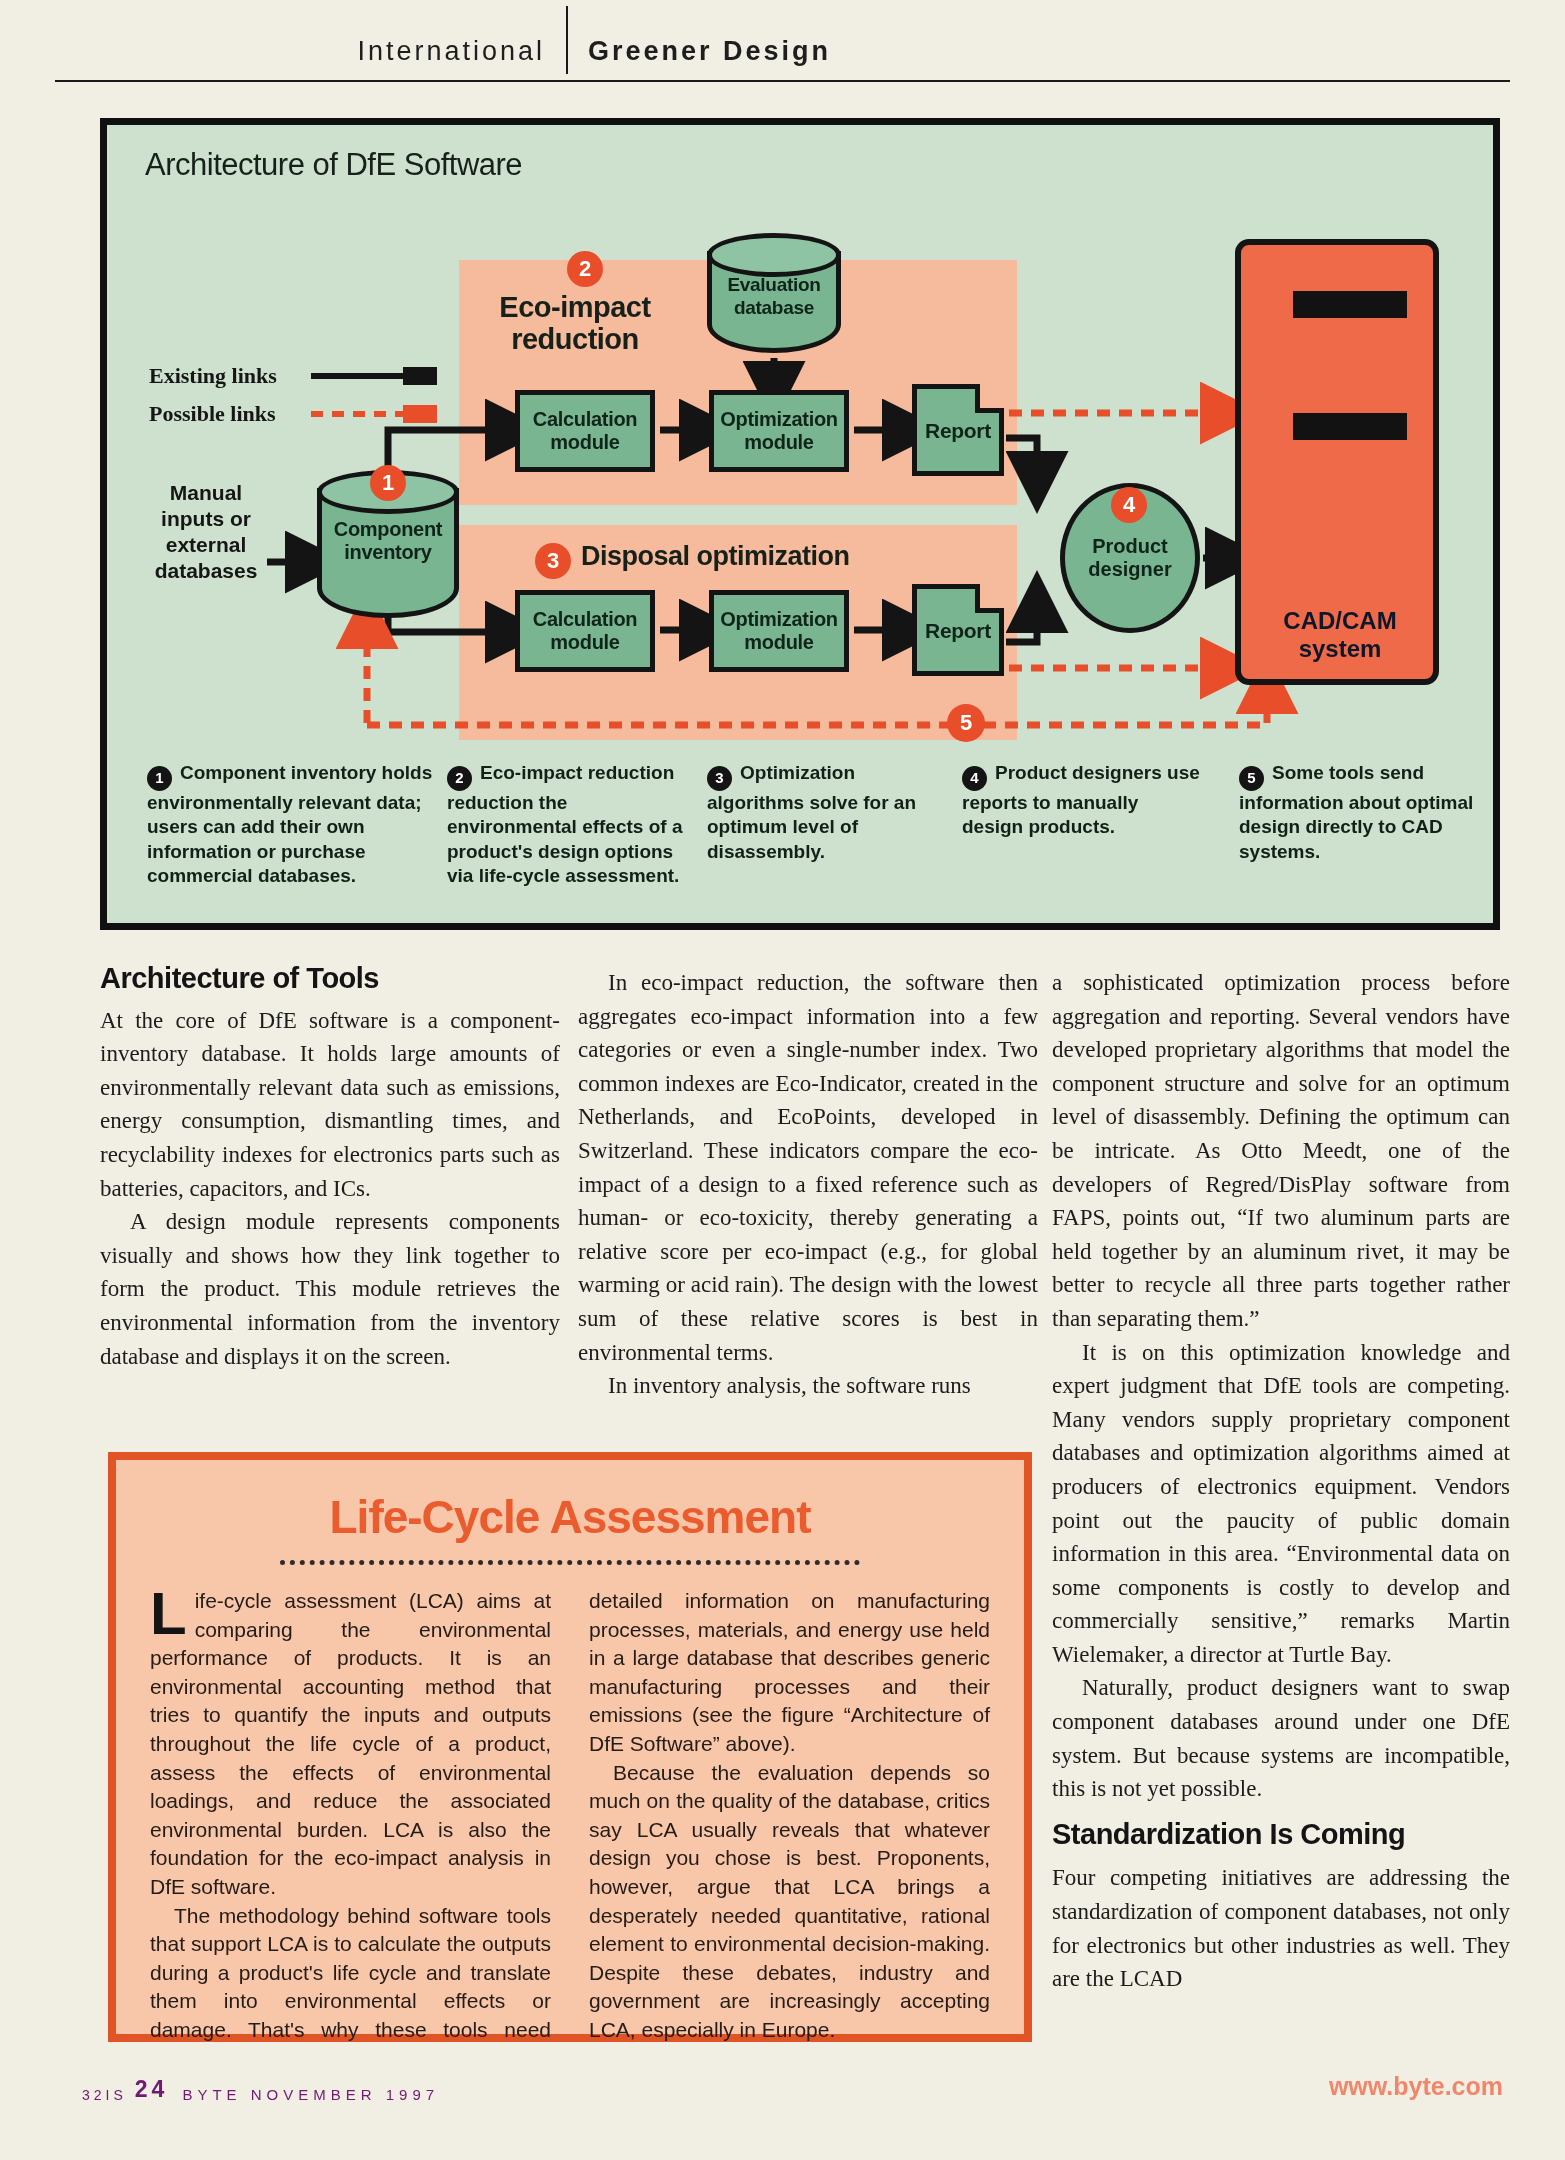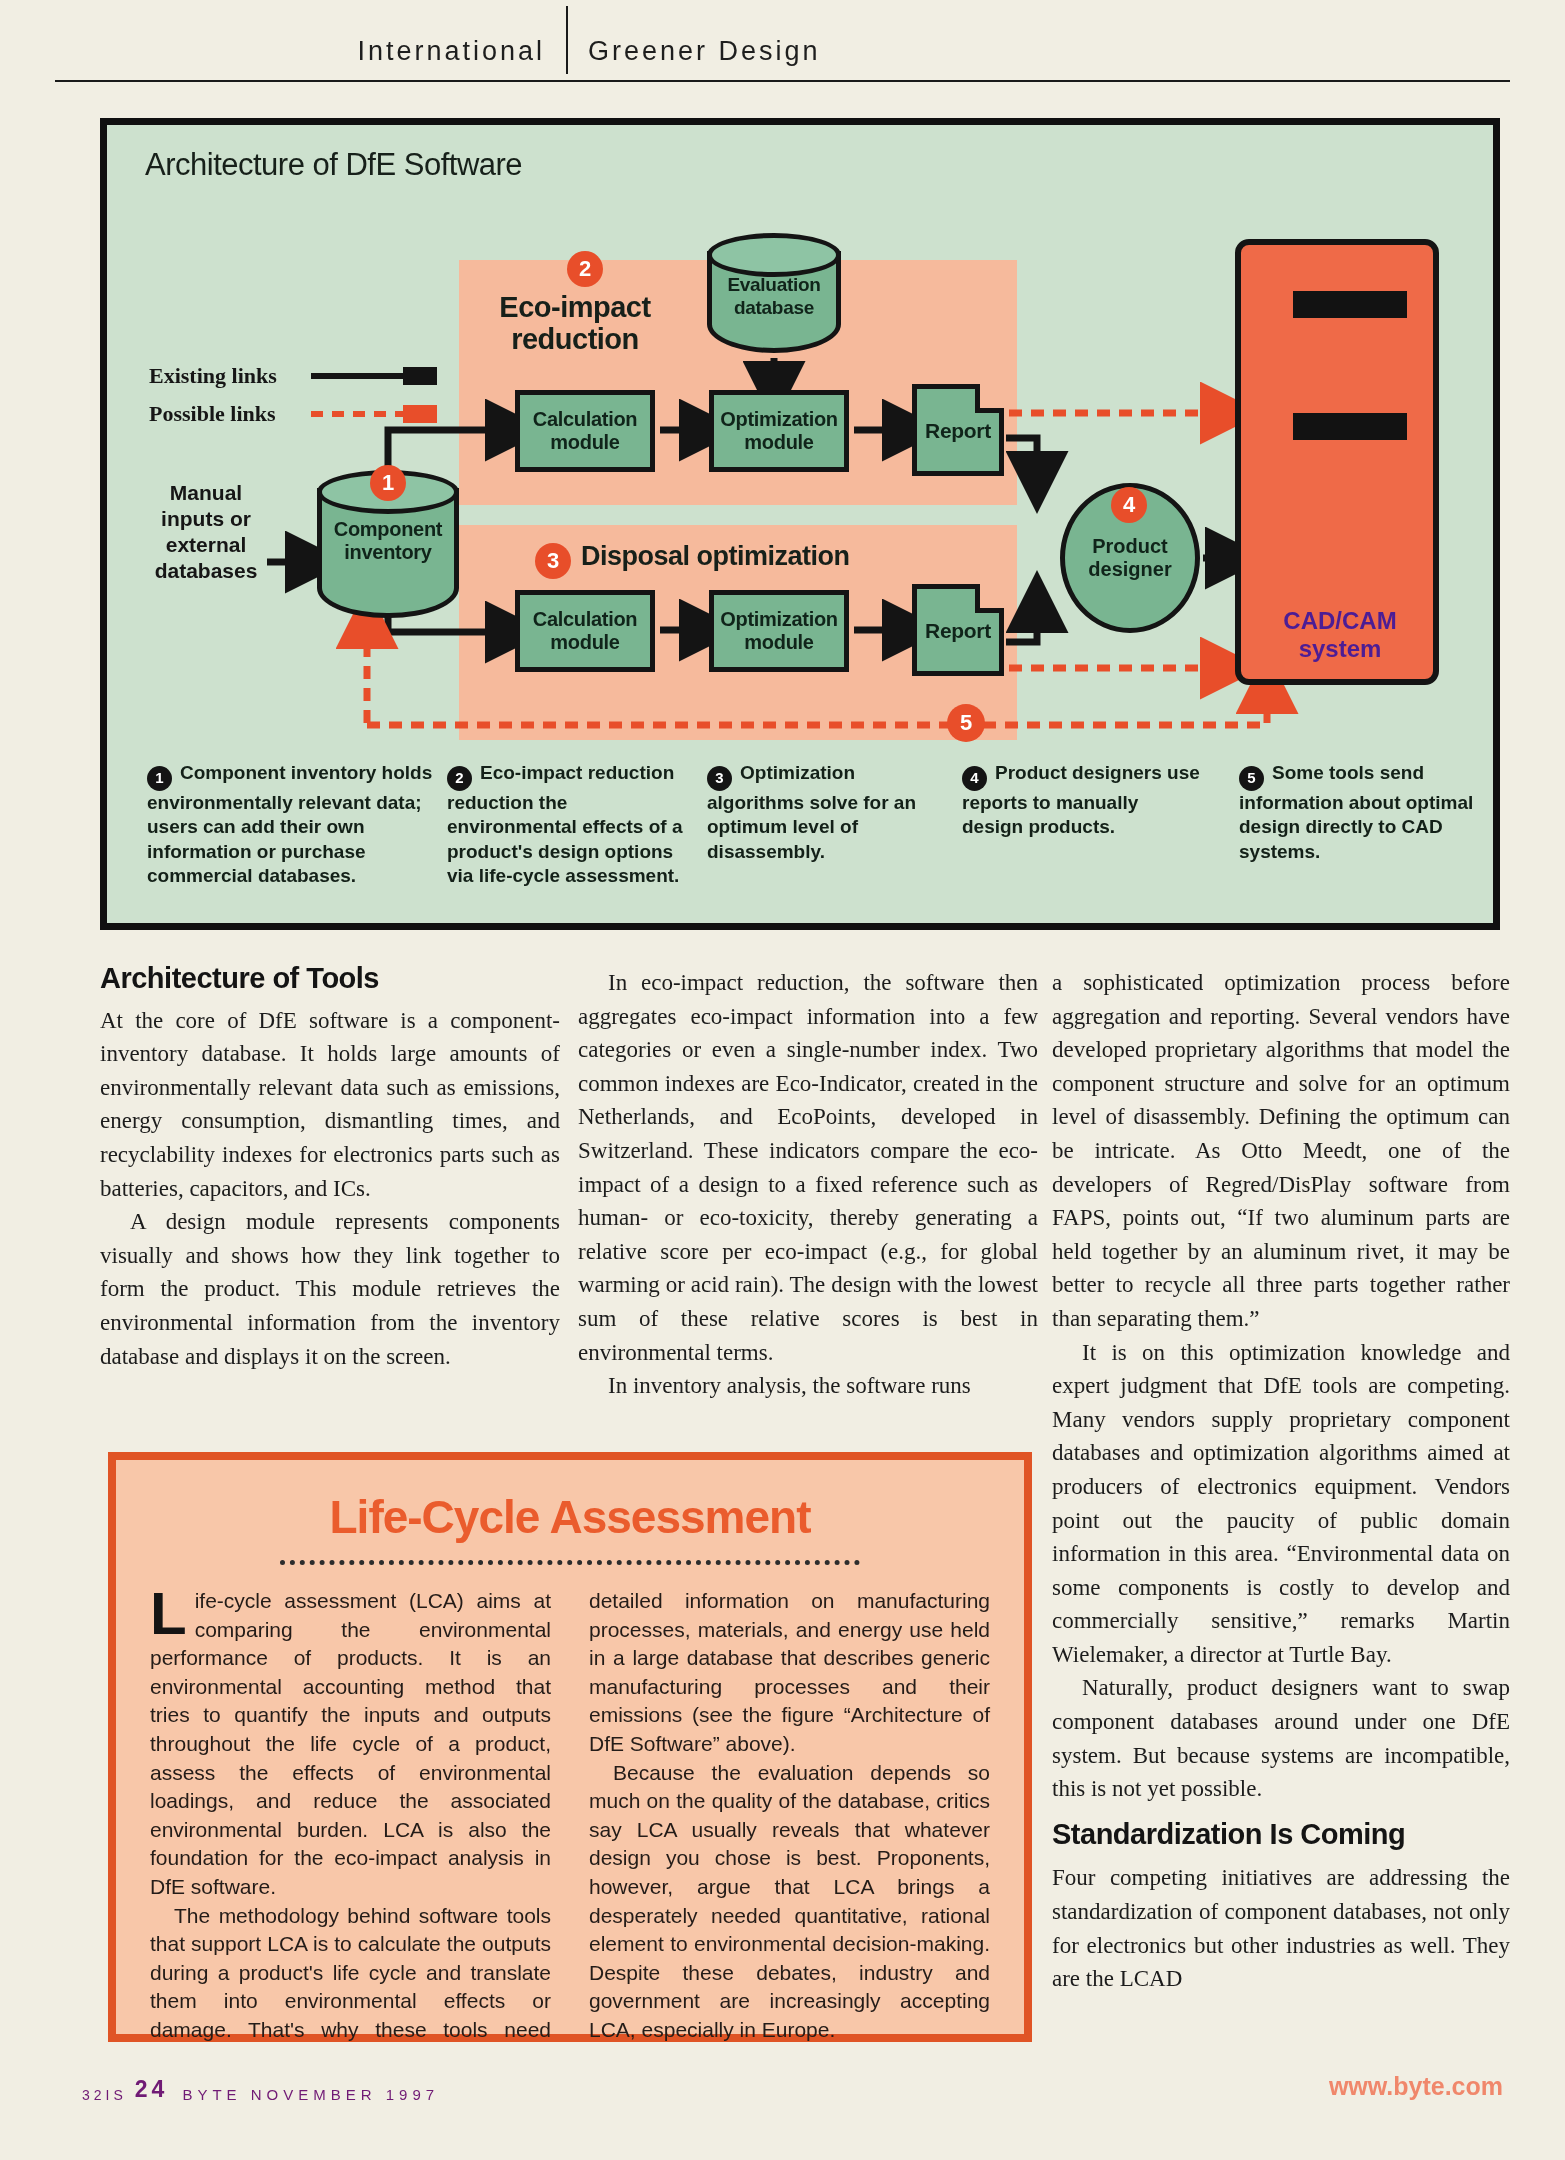--- a/index.html
+++ b/index.html
@@ -25,21 +25,21 @@
     overflow:hidden;
   }
   
   .masthead{position:absolute;left:0;top:0;width:1565px;height:84px;}
   .masthead .sect{
     position:absolute;right:1020px;top:36px;
     font-size:27px;letter-spacing:3px;color:#1e1e1e;font-weight:400;white-space:nowrap;
   }
   .masthead .ttl{
     position:absolute;left:588px;top:36px;
-    font-size:27px;letter-spacing:3px;color:#1e1e1e;font-weight:400;white-space:nowrap;
+    font-size:27px;letter-spacing:3px;color:#1e1e1e;font-weight:700;white-space:nowrap;
   }
   .masthead .vrule{position:absolute;left:566px;top:6px;width:2px;height:68px;background:#1a1a1a;}
   .masthead .hrule{position:absolute;left:55px;top:80px;width:1455px;height:2px;background:#1a1a1a;}
 
   
   .figure{
     position:absolute;left:100px;top:118px;width:1400px;height:812px;
     background:var(--figbg);
     border:7px solid #101010;
   }
@@ -78,21 +78,21 @@
 
   .ellipse{position:absolute;left:953px;top:358px;width:140px;height:150px;background:var(--green);
     border:5px solid #141414;border-radius:50%;display:flex;align-items:center;justify-content:center;
     text-align:center;font-weight:bold;font-size:20px;line-height:23px;color:#10241a;}
 
   .cad{position:absolute;left:1128px;top:114px;width:204px;height:446px;background:var(--cad);
     border:6px solid #141414;border-radius:14px;}
   .cad .bar{position:absolute;left:52px;width:114px;height:27px;background:#121212;}
   .bar1{top:46px;} .bar2{top:168px;}
   .cad .cad-label{position:absolute;left:0;right:0;top:362px;text-align:center;
-    font-weight:bold;font-size:24px;line-height:28px;color:#4c1d95;padding-left:6px;}
+    font-weight:bold;font-size:24px;line-height:28px;color:#0f172a;padding-left:6px;}
 
   .sec-head{position:absolute;font-weight:bold;color:#17201a;}
   .eco-head{left:352px;top:166px;width:232px;text-align:center;font-size:29px;line-height:32px;letter-spacing:-.5px;}
   .disp-head{left:474px;top:416px;font-size:27px;letter-spacing:-.5px;white-space:nowrap;}
 
   .badge{position:absolute;width:36px;height:36px;border-radius:50%;background:var(--accent);
     color:#fff;font-weight:bold;font-size:22px;display:flex;align-items:center;justify-content:center;}
   .badge-1{left:263px;top:340px;} .badge-2{left:460px;top:126px;}
   .badge-3{left:428px;top:418px;} .badge-4{left:1004px;top:362px;}
   .badge-5{left:840px;top:579px;width:38px;height:38px;}

